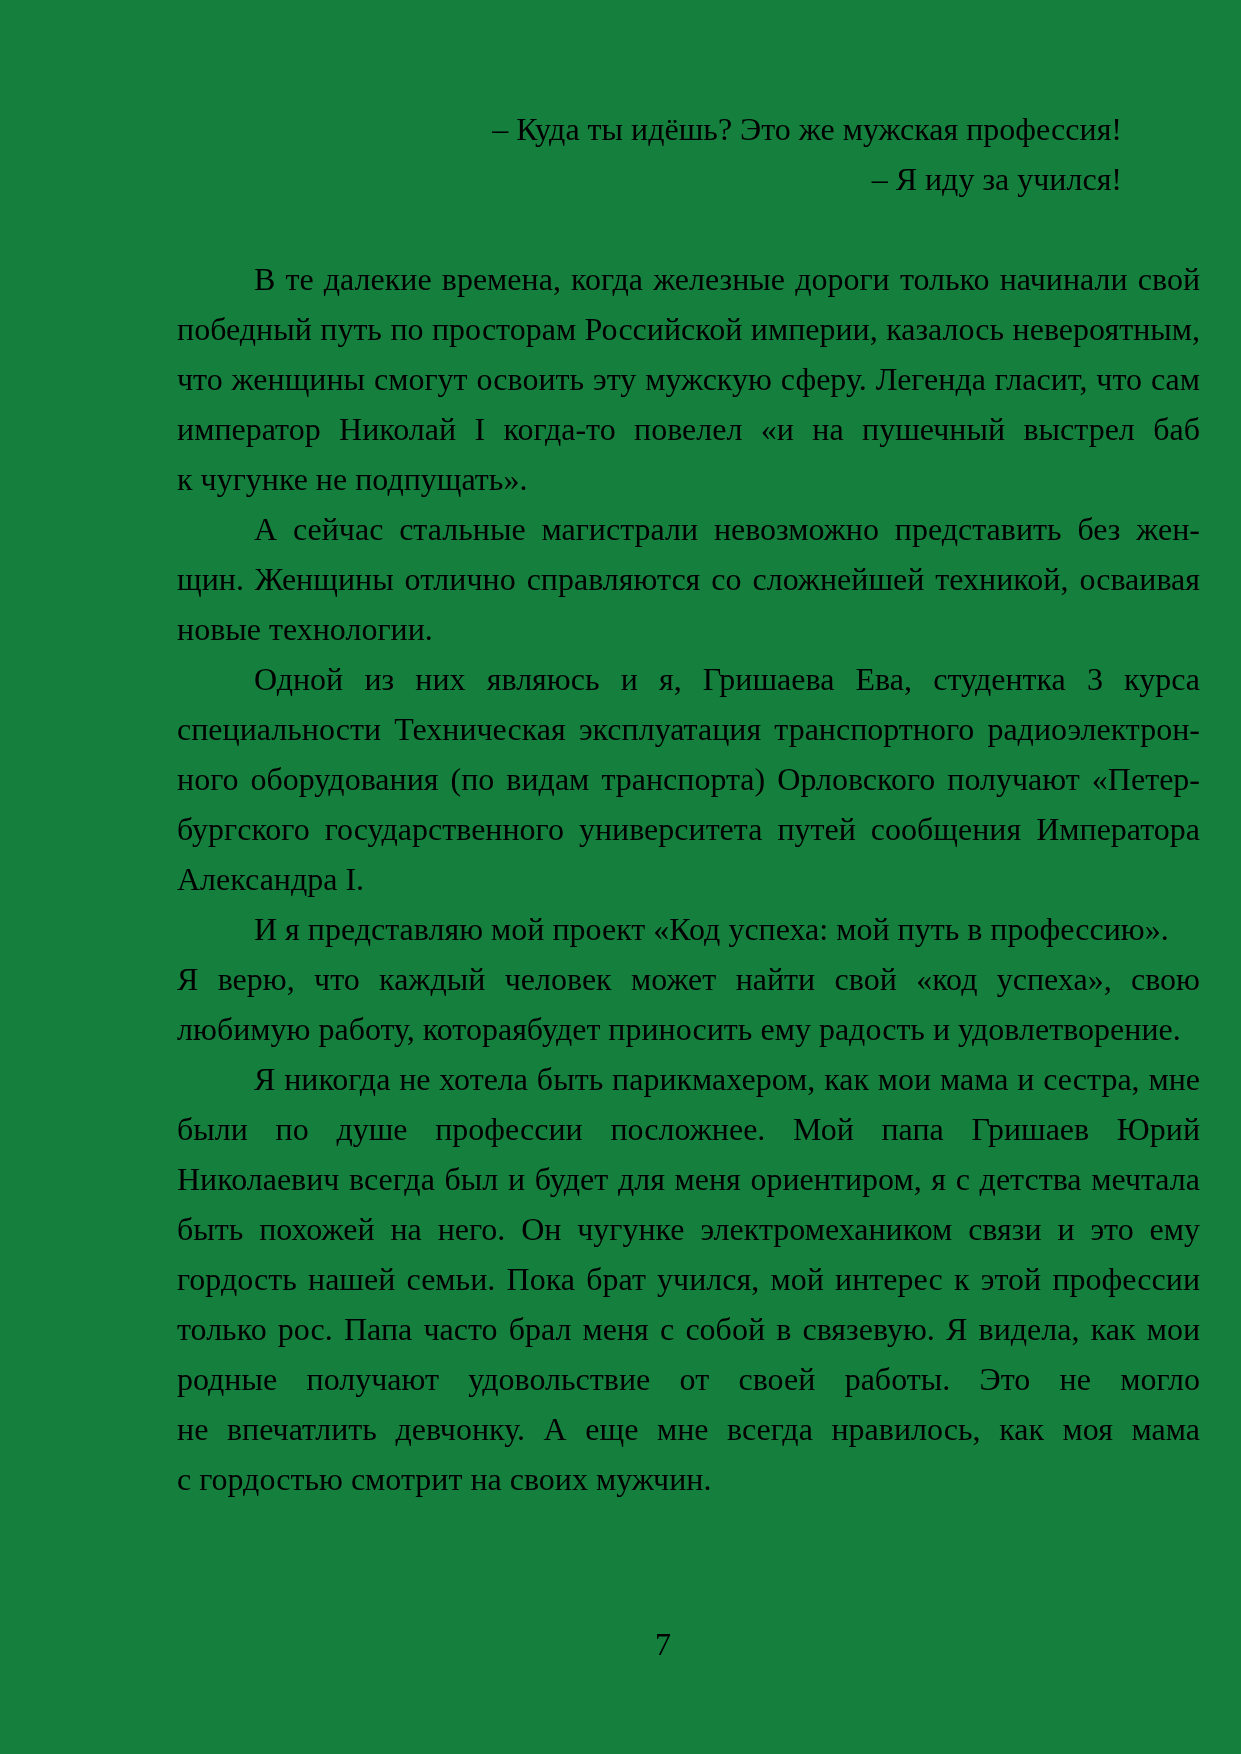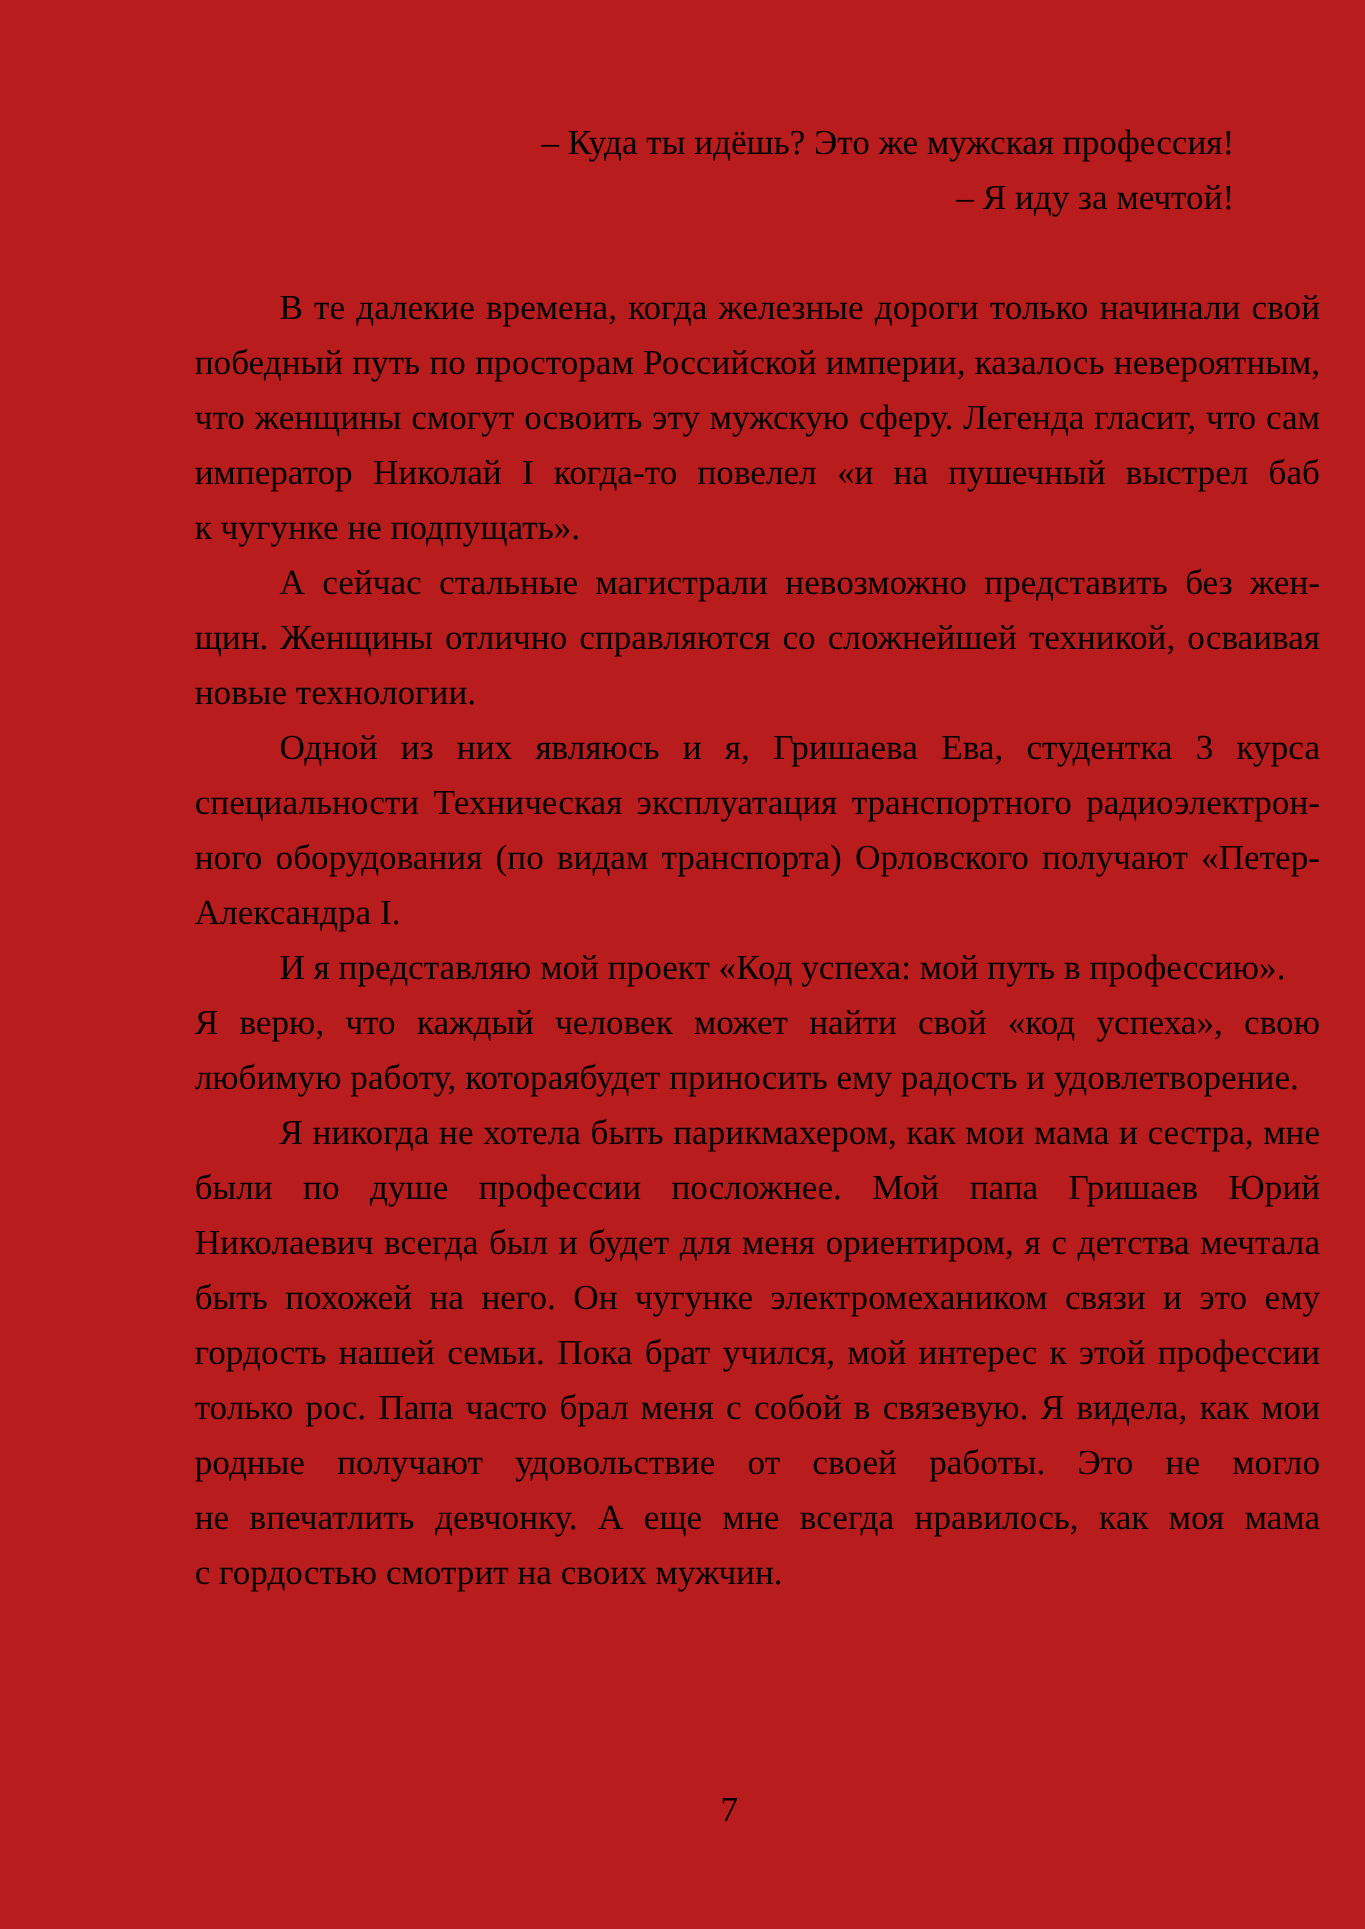--- a/index.html
+++ b/index.html
@@ -4,21 +4,21 @@
 <style>
   html, body {
     margin: 0;
     padding: 0;
     background: #ffffff;
   }
   .page {
     position: relative;
     width: 1241px;
     height: 1754px;
-    background: #b91c1c;
+    background: #15803d;
     color: #000000;
     font-family: "Liberation Serif", "DejaVu Serif", serif;
     font-size: 32px;
     overflow: hidden;
   }
   .content {
     position: absolute;
     left: 177px;
     top: 0;
     width: 1023px;
@@ -60,39 +60,40 @@
     line-height: 50px;
   }
 </style>
 </head>
 <body>
 
 <div class="page">
   <div class="content">
     <div class="epigraph" id="epigraph">
         <div class="epigraph-line">– Куда ты идёшь? Это же мужская профессия!</div>
-        <div class="epigraph-line">– Я иду за мечтой!</div>
+        <div class="epigraph-line">– Я иду за учился!</div>
       </div>
     <div class="body-text" id="body-text">
         <div class="paragraph">
           <div class="line first">В те далекие времена, когда железные дороги только начинали свой</div>
           <div class="line">победный путь по просторам Российской империи, казалось невероятным,</div>
           <div class="line">что женщины смогут освоить эту мужскую сферу. Легенда гласит, что сам</div>
           <div class="line">император Николай I когда-то повелел «и на пушечный выстрел баб</div>
           <div class="line nojust">к чугунке не подпущать».</div>
         </div>
         <div class="paragraph">
           <div class="line first">А сейчас стальные магистрали невозможно представить без жен-</div>
           <div class="line">щин. Женщины отлично справляются со сложнейшей техникой, осваивая</div>
           <div class="line nojust">новые технологии.</div>
         </div>
         <div class="paragraph">
           <div class="line first">Одной из них являюсь и я, Гришаева Ева, студентка 3 курса</div>
           <div class="line">специальности Техническая эксплуатация транспортного радиоэлектрон-</div>
           <div class="line">ного оборудования (по видам транспорта) Орловского получают «Петер-</div>
+          <div class="line">бургского государственного университета путей сообщения Императора</div>
           <div class="line nojust">Александра I.</div>
         </div>
         <div class="paragraph">
           <div class="line first nojust">И я представляю мой проект «Код успеха: мой путь в профессию».</div>
           <div class="line">Я верю, что каждый человек может найти свой «код успеха», свою</div>
           <div class="line nojust">любимую работу, котораябудет приносить ему радость и удовлетворение.</div>
         </div>
         <div class="paragraph">
           <div class="line first">Я никогда не хотела быть парикмахером, как мои мама и сестра, мне</div>
           <div class="line">были по душе профессии посложнее. Мой папа Гришаев Юрий</div>

